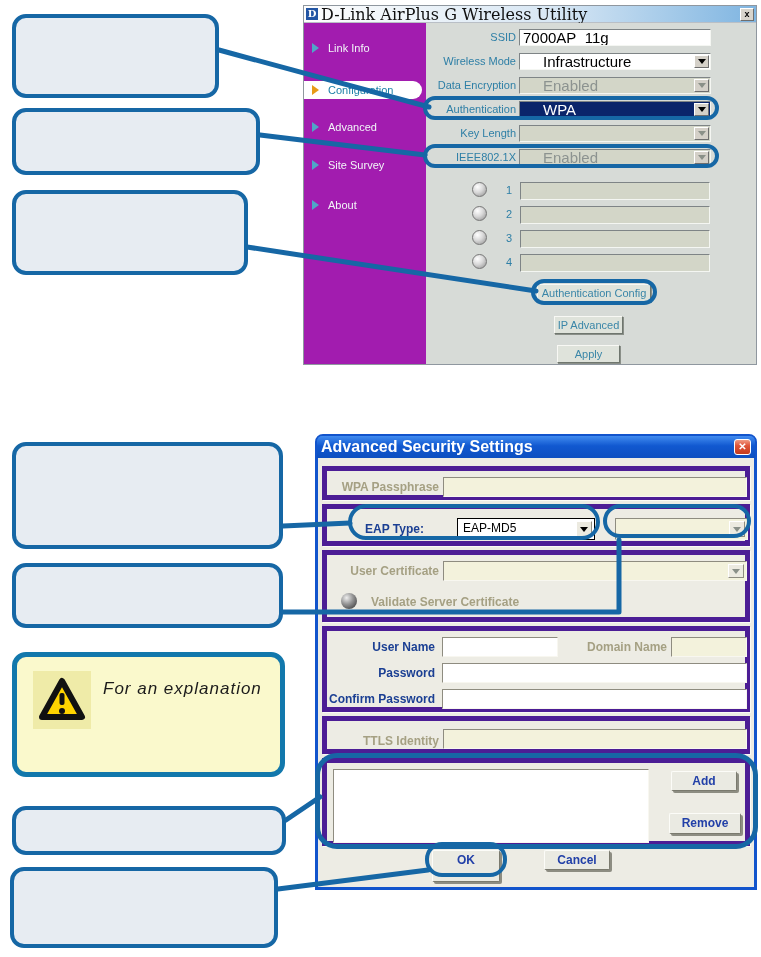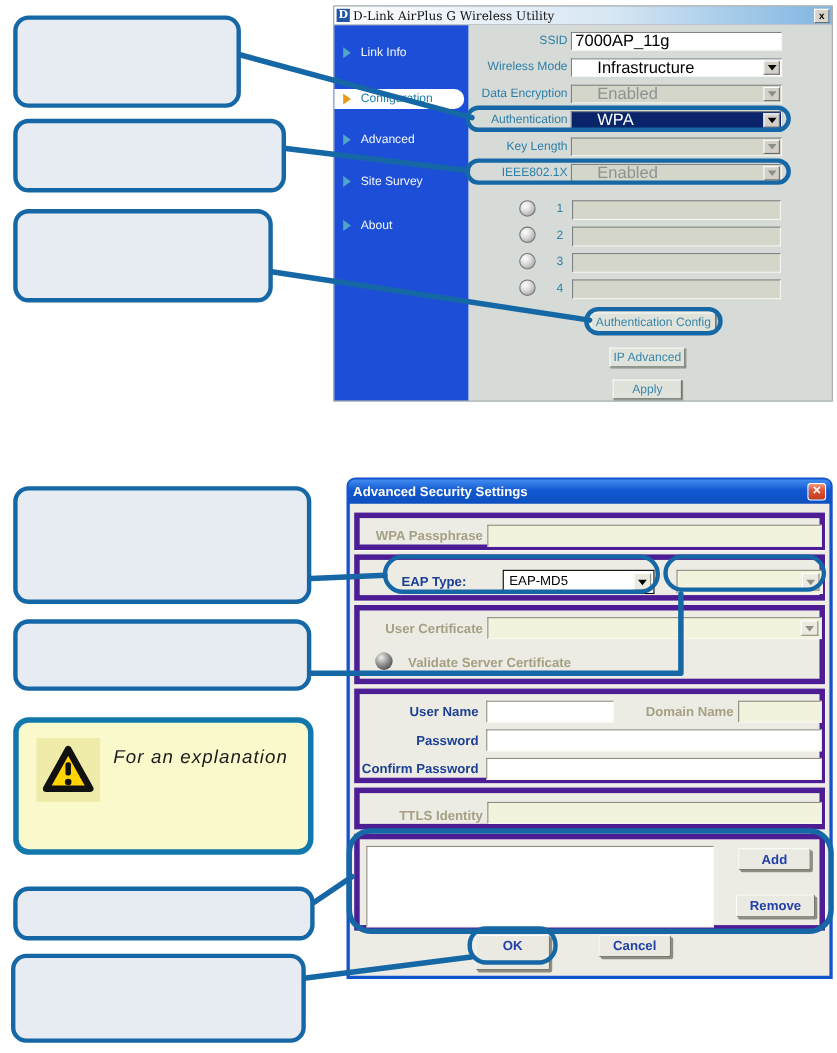--- a/index.html
+++ b/index.html
@@ -11,23 +11,23 @@
   .oval{position:absolute;border:4px solid #1667A5;border-radius:14px;background:transparent;z-index:60;pointer-events:none;}
   #connectors{position:absolute;left:0;top:0;z-index:55;pointer-events:none;}
   .note{position:absolute;left:12px;top:652px;width:273px;height:125px;background:#FAF9CC;border:5px solid #1278AC;border-radius:14px;z-index:40;}
   .note-icon-wrap{position:absolute;left:16px;top:14px;width:58px;height:58px;background:#EFEBA8;display:flex;align-items:center;justify-content:center;}
   .note-text{position:absolute;left:86px;top:22px;font-style:italic;font-size:17px;color:#1b1b1b;letter-spacing:1px;}
 
   
   #util-win{position:absolute;left:303px;top:5px;width:454px;height:360px;background:#D7DBD7;border:1px solid #8F979F;z-index:10;}
   #util-title{position:absolute;left:0;top:0;width:100%;height:17px;background:linear-gradient(90deg,#FDFDFD 0%,#D8E7F4 55%,#7FB5E1 100%);display:flex;align-items:center;padding-left:2px;border-bottom:1px solid #B9BFC6;}
   .dlogo{width:12px;height:12px;background:#2255A4;color:#fff;font-family:"DejaVu Serif",serif;font-size:10px;font-weight:bold;text-align:center;line-height:12px;}
-  #util-title-text{font-family:"DejaVu Serif",serif;font-size:11px;color:#101010;margin-left:3px;white-space:nowrap;}
+  #util-title-text{font-family:"DejaVu Serif",serif;font-size:16px;color:#101010;margin-left:3px;white-space:nowrap;}
   .win-close{position:absolute;right:2px;top:2px;width:14px;height:13px;background:#D8D4CC;border:1px solid;border-color:#FFFFFF #6E6E6E #6E6E6E #FFFFFF;font-size:9px;font-weight:bold;color:#000;text-align:center;line-height:11px;}
-  #sidebar{position:absolute;left:0;top:17px;width:122px;bottom:0;background:#1d4ed8;}
+  #sidebar{position:absolute;left:0;top:17px;width:122px;bottom:0;background:#a21caf;}
   .s-item{position:absolute;left:0;width:122px;height:18px;display:flex;align-items:center;color:#F2F6F8;font-size:11px;}
   .tri-right{width:0;height:0;border-top:5px solid transparent;border-bottom:5px solid transparent;border-left:7px solid #4FA6C8;margin:0 9px 0 8px;}
   .s-item.sel{background:#FFFFFF;width:118px;border-radius:0 9px 9px 0;color:#1A7FA6;}
   .s-item.sel .tri-right{border-left-color:#E79A18;}
   #main-panel{position:absolute;left:122px;top:17px;right:0;bottom:0;background:#D7DBD7;}
   .u-row{position:absolute;height:17px;}
   .u-lbl{position:absolute;left:0;width:90px;text-align:right;font-size:11px;color:#2E7FA6;top:2px;}
   .u-field{position:absolute;left:93px;width:192px;height:17px;background:#FFFFFF;border:1px solid;border-color:#7E8486 #F4F6F2 #F4F6F2 #7E8486;font-size:15px;color:#000;padding:1px 3px;line-height:13px;}
   .u-field.dd{padding-right:18px;padding-left:23px;}
   .u-field.dis{background:#D3D6C8;color:#8C9390;}
@@ -36,21 +36,21 @@
   .tri-down{width:0;height:0;border-left:4px solid transparent;border-right:4px solid transparent;border-top:5px solid #000;}
   .tri-down.dis{border-top-color:#8A9088;}
   .radio3d{position:absolute;width:15px;height:15px;border-radius:50%;background:radial-gradient(circle at 35% 30%,#FFFFFF,#D8D8D8 45%,#8E8E8E 100%);border:1px solid #777;}
   .key-num{position:absolute;left:72px;width:14px;font-size:11px;color:#2E7FA6;text-align:right;top:2px;}
   .key-field{position:absolute;left:94px;width:190px;height:18px;background:#D3D6C8;border:1px solid;border-color:#7E8486 #F4F6F2 #F4F6F2 #7E8486;}
   .u-btn{position:absolute;height:18px;background:#DFE3DB;border:1px solid;border-color:#F8F8F4 #6F766E #6F766E #F8F8F4;box-shadow:1px 1px 0 #8A8F88;color:#3A86A8;font-size:11px;text-align:center;line-height:16px;}
 
   
   #xp-dialog{position:absolute;left:315px;top:434px;width:442px;height:456px;border:3px solid #1254CC;border-radius:8px 8px 0 0;background:#EDECE4;z-index:10;}
   #xp-title{position:absolute;left:-1px;top:-1px;right:-1px;height:22px;background:linear-gradient(180deg,#418CF0 0%,#1158D0 45%,#0D4FC0 100%);border-radius:5px 5px 0 0;display:flex;align-items:center;padding:0 4px;}
-  #xp-title-text{color:#FFFFFF;font-weight:bold;font-size:12px;}
+  #xp-title-text{color:#FFFFFF;font-weight:bold;font-size:16px;}
   #xp-close{margin-left:auto;width:17px;height:16px;background:linear-gradient(180deg,#F09C84 0%,#E0563A 40%,#C33A1C 100%);border:1px solid #FFFFFF;border-radius:3px;color:#fff;font-size:10px;font-weight:bold;text-align:center;line-height:14px;}
   #xp-client{position:absolute;left:0;right:0;top:21px;bottom:0;}
   .grp{position:absolute;left:4px;width:428px;border:5px solid #4c1d95;box-shadow:1px 1px 0 #FBFAF4;}
   .dlbl{position:absolute;font-weight:bold;font-size:12px;color:#A5A083;text-align:right;}
   .albl{position:absolute;font-weight:bold;font-size:12px;color:#1B3F93;text-align:right;}
   .beige{background:#F3F2DC;border:1px solid;border-color:#8E8C80 #F8F7F0 #F8F7F0 #8E8C80;position:absolute;height:20px;}
   .white-in{background:#FFFFFF;border:1px solid;border-color:#8E8C80 #F8F7F0 #F8F7F0 #8E8C80;position:absolute;height:20px;font-size:12px;padding:0 3px;}
   .combo{position:absolute;height:22px;font-size:12px;color:#000;padding:2px 20px 0 5px;}
   .combo.on{background:#FFFFFF;border:1px solid #000;}
   .combo.off{background:#F3F2DC;border:1px solid;border-color:#8E8C80 #F8F7F0 #F8F7F0 #8E8C80;}

